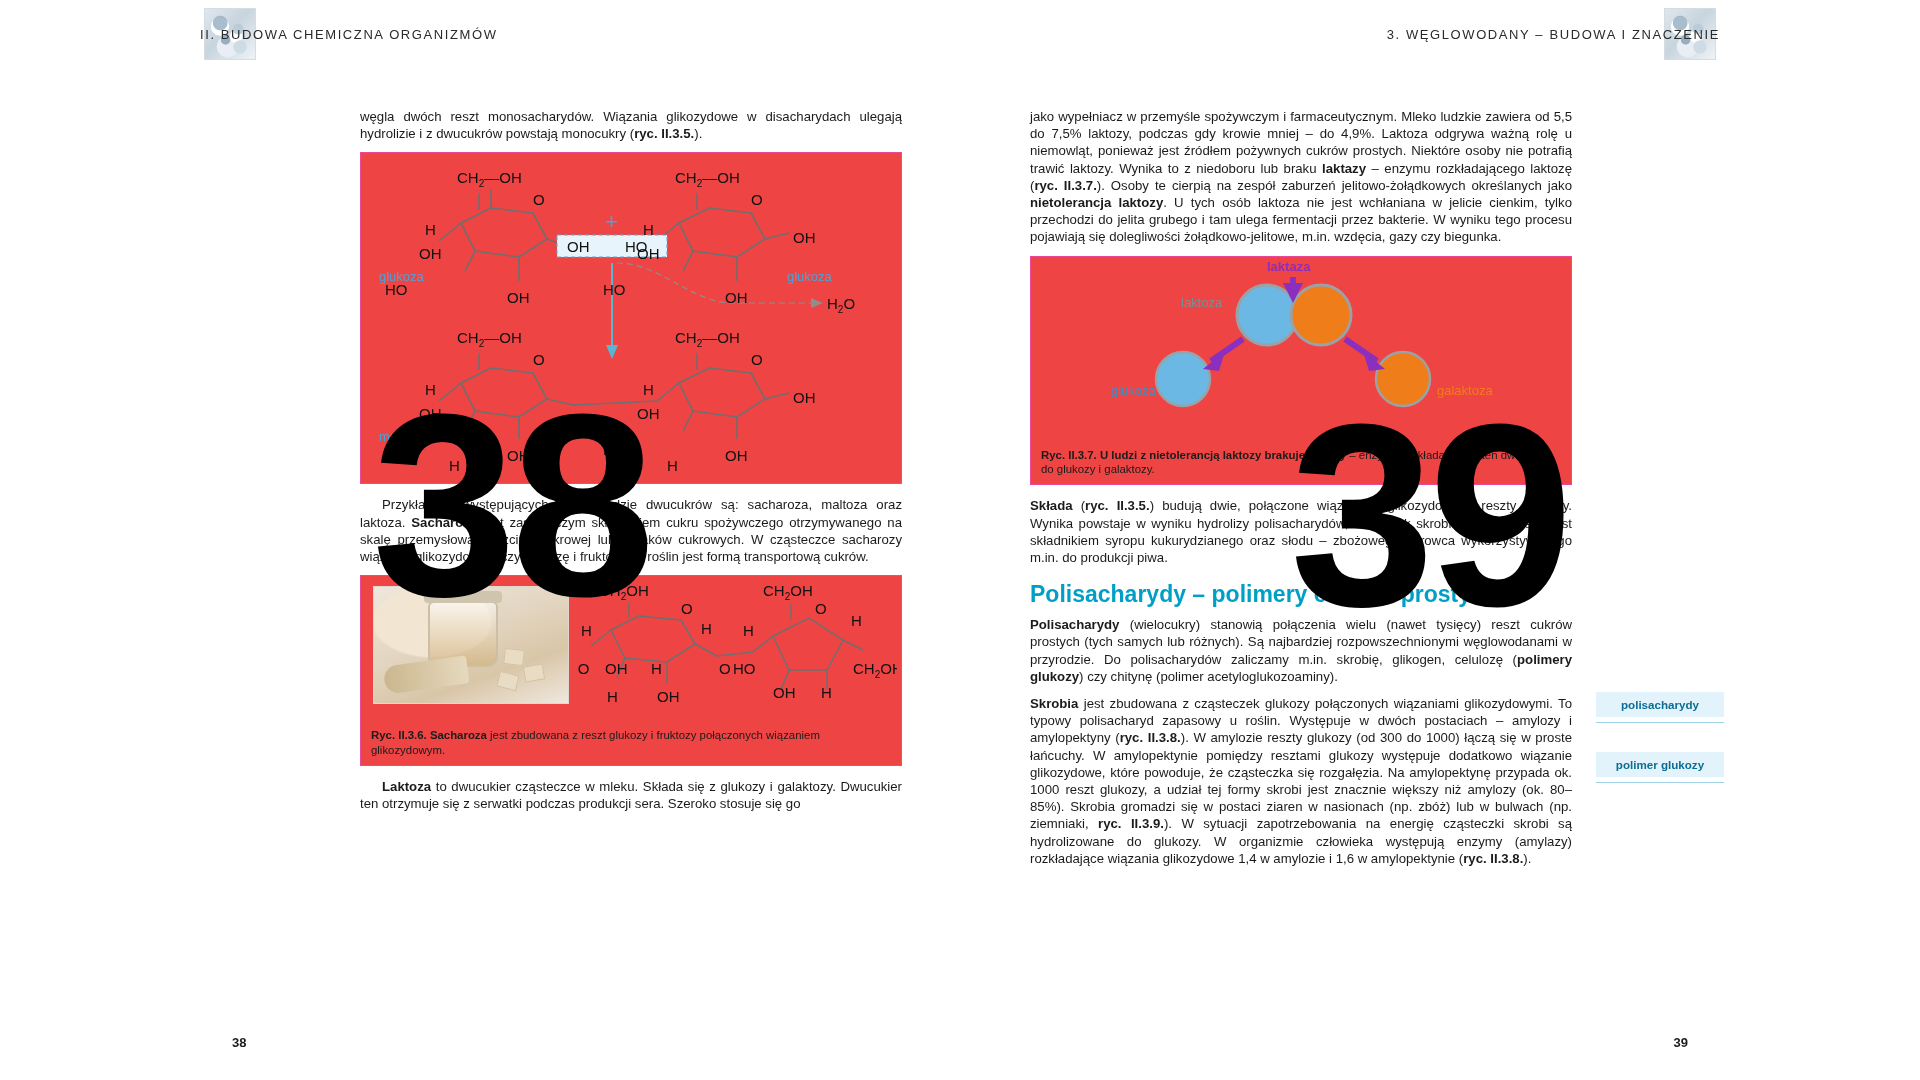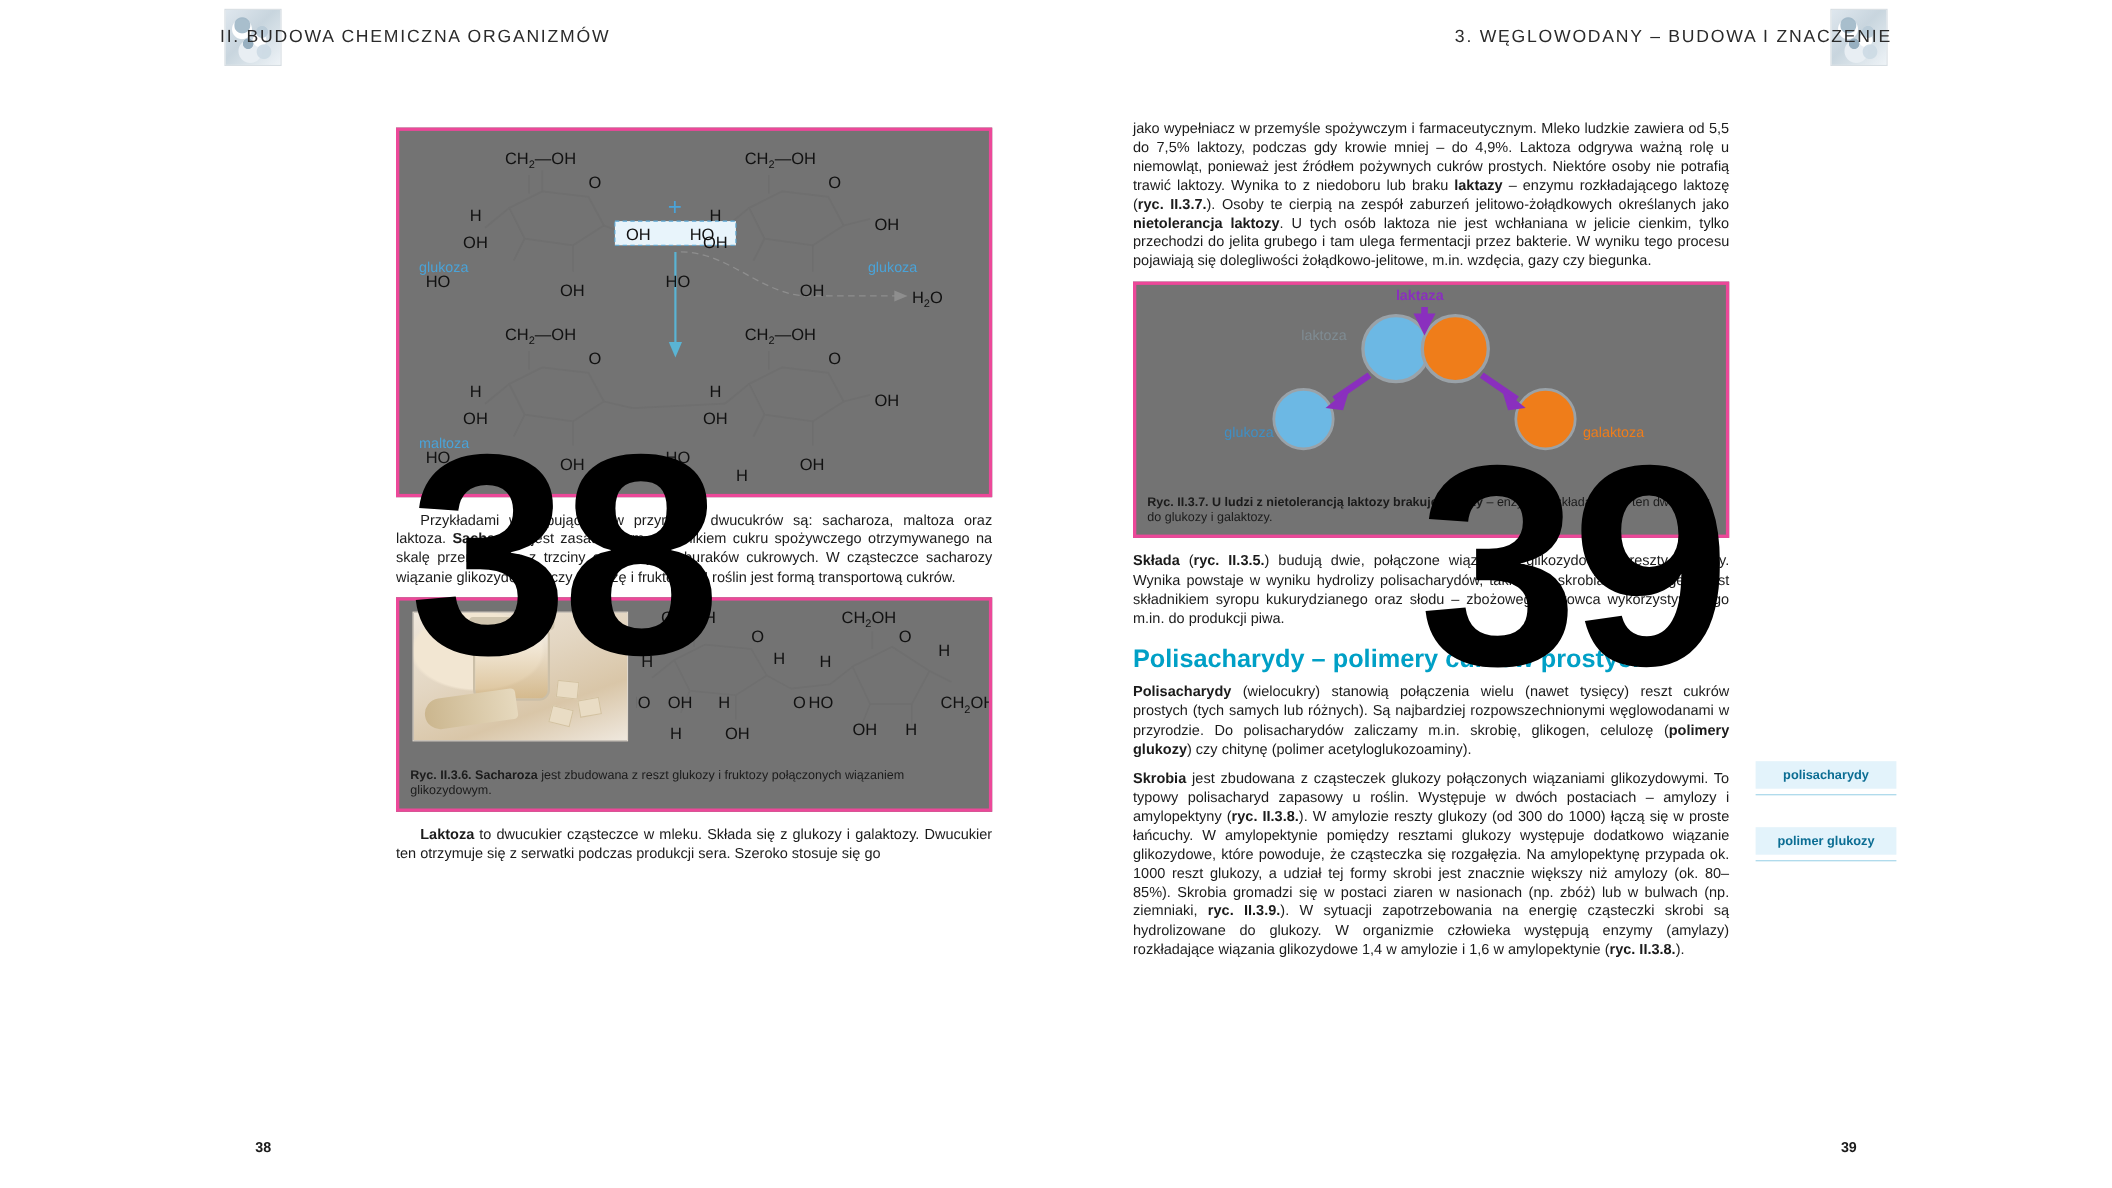--- a/index.html
+++ b/index.html
@@ -31,21 +31,21 @@
   .runhead {
     position: absolute;
     top: 8px;
     height: 52px;
     display: flex;
     align-items: center;
   }
   .runhead-left { left: 200px; right: 60px; }
   .runhead-right { left: 60px; right: 200px; justify-content: flex-end; }
   .runhead-text {
-    font-size: 16px;
+    font-size: 13px;
     letter-spacing: 1.6px;
     color: #2a2a2a;
     text-transform: uppercase;
     font-weight: 500;
   }
   .head-img {
     position: absolute;
     top: 8px;
     width: 52px; height: 52px;
     background:
@@ -81,22 +81,22 @@
   }
   .col-left { left: 360px; }
   .col-right { left: 1030px; }
 
   p { margin: 0 0 10px 0; }
   p.ind { text-indent: 22px; }
   b { font-weight: bold; }
 
   
   .figbox {
-    border: 3px solid #ec4899;
-    background: #737373;
+    border: 1px solid #ec4899;
+    background: #ef4444;
     margin: 8px 0 12px 0;
     padding: 0;
     position: relative;
   }
   .figcap {
     font-size: 11.4px;
     line-height: 14.4px;
     color: #1b1b1b;
     padding: 6px 10px 8px 10px;
     text-align: left;
@@ -212,20 +212,21 @@
 
     <div class="page">
 
       <div class="head-img left"></div>
       <div class="runhead runhead-left">
         <span class="runhead-text">II. BUDOWA CHEMICZNA ORGANIZMÓW</span>
       </div>
 
       <div class="col col-left">
 
+        <p><span>węgla dwóch reszt monosacharydów. Wiązania glikozydowe w disacharydach ulegają hydrolizie i z dwucukrów powstają monocukry (</span><b>ryc. II.3.5.</b><span>).</span></p>
 
         <div class="figbox">
           <div class="chemwrap">
             <svg width="540" height="330" viewBox="0 0 540 330">
               <g stroke="#6f6f6f" stroke-width="1.6" fill="none">
 
                 <path d="M100,70 L130,55 L172,60 L186,86 L158,104 L114,98 Z"></path>
                 <line x1="118" y1="40" x2="118" y2="57"></line>
                 <line x1="186" y1="86" x2="212" y2="96"></line>
                 <line x1="100" y1="70" x2="78" y2="88"></line>

